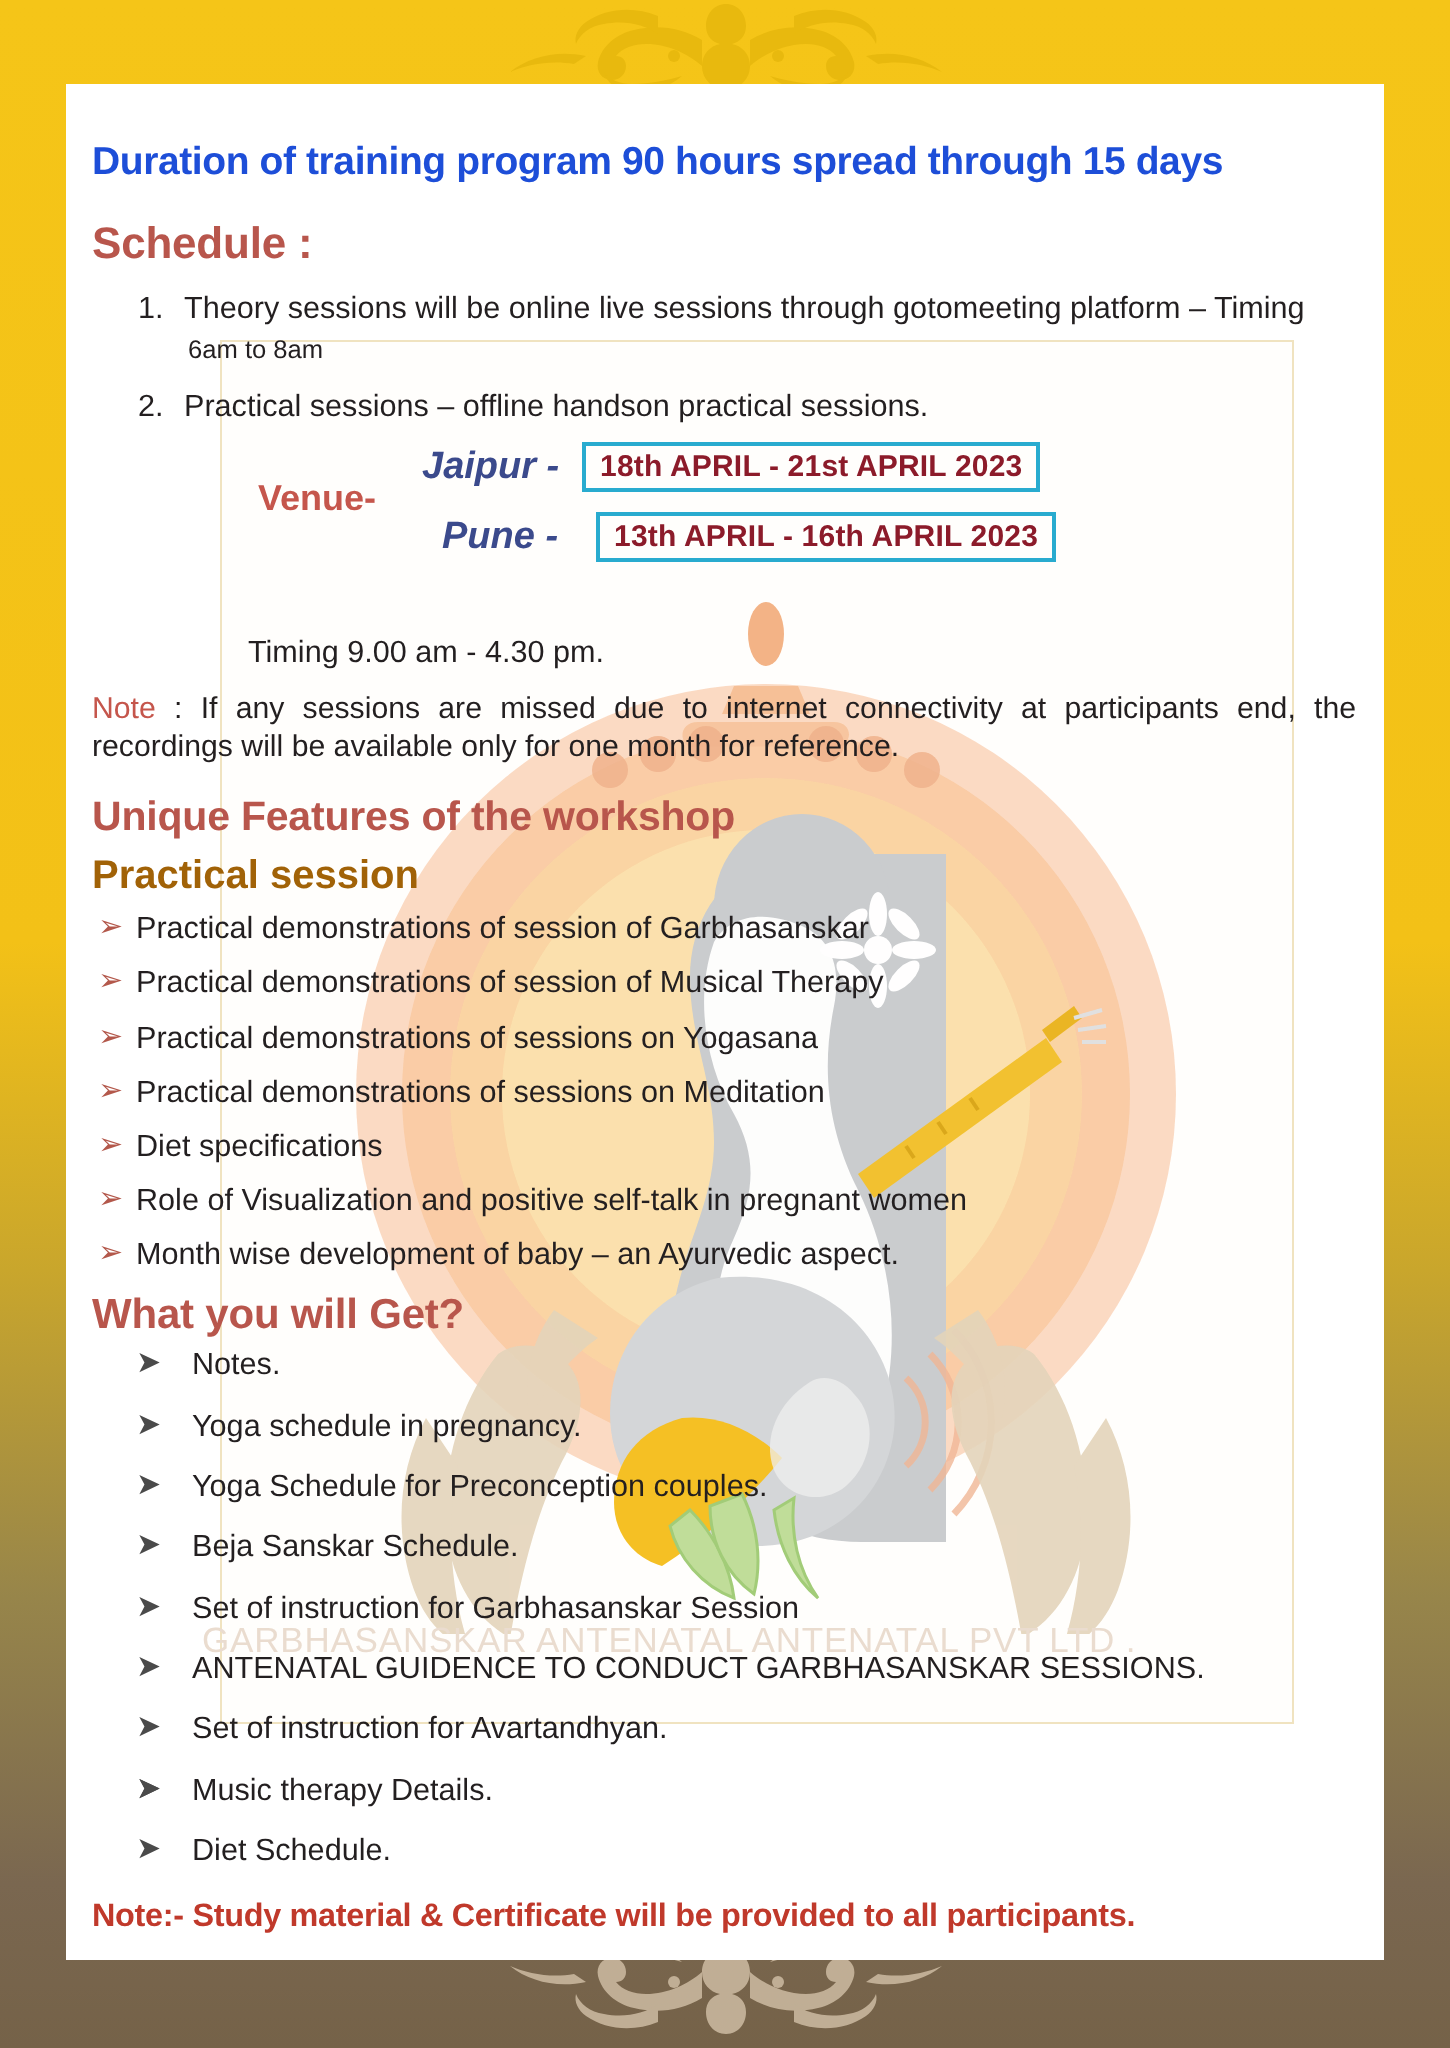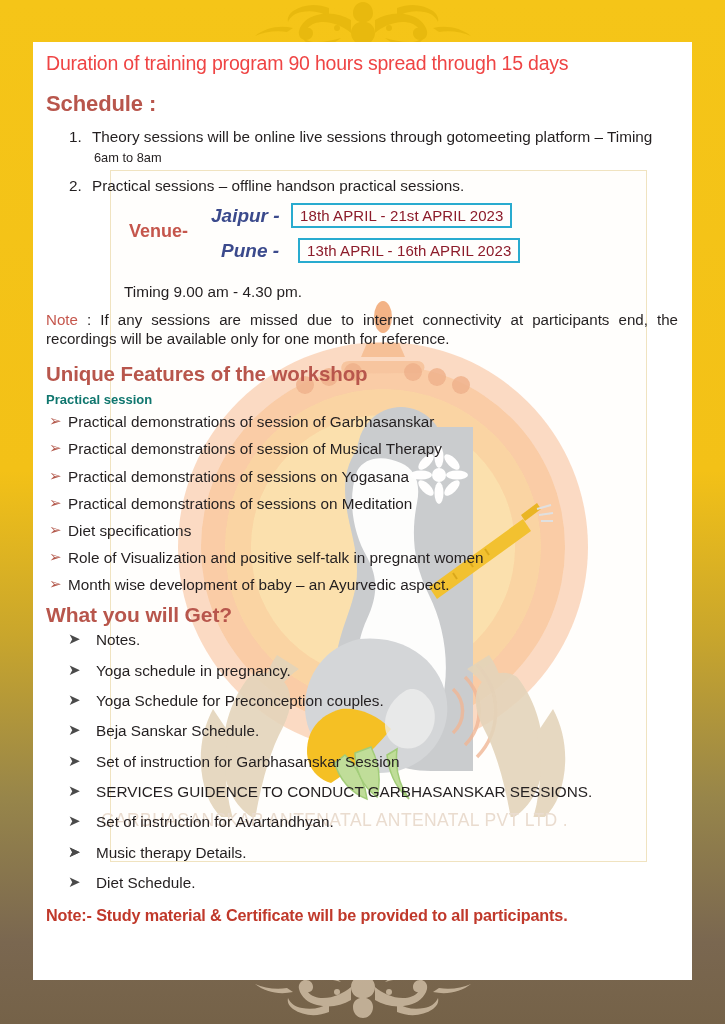--- a/index.html
+++ b/index.html
@@ -34,21 +34,21 @@
   
   .watermark{
     position:absolute;left:68px;top:768px;width:570px;
     font-size:17.5px;letter-spacing:.4px;color:#EADCCF;
     z-index:4;white-space:nowrap;font-family:"Liberation Sans",sans-serif;
   }
 
   .content{position:relative;z-index:6;padding:0 14px 0 13px;}
 
   .title{
-    font-size:19.5px;font-weight:normal;color:#ef4444;margin:10px 0 0 0;
+    font-size:19.5px;font-weight:bold;color:#1d4ed8;margin:28px 0 0 0;
     letter-spacing:-.2px;
   }
   .h-red{
     color:#B8564C;font-weight:bold;letter-spacing:-.1px;
   }
   .h-schedule{font-size:22px;margin:16px 0 10px 0;}
   .h-unique{font-size:20.5px;margin:14px 0 6px 0;}
   .h-whatget{font-size:21px;margin:6px 0 4px 0;}
 
   ol.numlist{margin:0 0 0 18px;padding:0 0 0 22px;font-size:15.3px;color:#231F20;line-height:1.30;}
@@ -60,34 +60,34 @@
   .venue-label{
     position:absolute;left:83px;top:16px;font-size:18px;font-weight:bold;color:#C5564C;
   }
   .city{
     position:absolute;font-size:19px;font-weight:bold;color:#3B4A8C;font-style:italic;
   }
   .city.jaipur{left:165px;top:0px;}
   .city.pune{left:175px;top:35px;}
   .datebox{
     position:absolute;border:2.5px solid #29ABCF;padding:2px 7px;
-    font-size:15px;font-weight:normal;color:#8C1B2A;white-space:nowrap;
+    font-size:15px;font-weight:bold;color:#8C1B2A;white-space:nowrap;
     font-family:"Liberation Sans",sans-serif;letter-spacing:.1px;text-align:center;
   }
   .datebox.jaipur{left:245px;top:-2px;}
   .datebox.pune{left:252px;top:33px;}
 
-  .timing2{font-size:15.3px;color:#231F20;margin:4px 0 0 78px;}
+  .timing2{font-size:15.3px;color:#231F20;margin:21px 0 0 78px;}
 
   .note{
     font-size:15.1px;color:#231F20;text-align:justify;margin:9px 0 0 0;line-height:1.28;
   }
   .note .lbl{color:#C5564C;}
 
-  .sub-bold{font-size:13px;font-weight:bold;color:#0f766e;margin:2px 0 6px 0;}
+  .sub-bold{font-size:20px;font-weight:bold;color:#a16207;margin:2px 0 6px 0;}
 
   ul.arrow{list-style:none;margin:0;padding:0;}
   ul.arrow li{
     font-size:15.3px;color:#231F20;margin:0 0 8.5px 0;padding-left:22px;position:relative;line-height:1.22;
   }
   ul.arrow li .ar{
     position:absolute;left:3px;top:-1px;color:#B3584B;font-size:15px;
   }
   .plain-ind{font-size:15.3px;color:#231F20;margin:0 0 2px 27px;}
 
@@ -273,21 +273,21 @@
     </ul>
 
     <div class="h-red h-whatget">What you will Get?</div>
 
     <ul class="arrow2">
       <li><span class="ar">➤</span><span>Notes.</span></li>
       <li><span class="ar">➤</span><span>Yoga schedule in pregnancy.</span></li>
       <li><span class="ar">➤</span><span>Yoga Schedule for Preconception couples.</span></li>
       <li><span class="ar">➤</span><span>Beja Sanskar Schedule.</span></li>
       <li><span class="ar">➤</span><span>Set of instruction for Garbhasanskar Session</span></li>
-      <li><span class="ar">➤</span><span>SERVICES GUIDENCE TO CONDUCT GARBHASANSKAR SESSIONS.</span></li>
+      <li><span class="ar">➤</span><span>ANTENATAL GUIDENCE TO CONDUCT GARBHASANSKAR SESSIONS.</span></li>
       <li><span class="ar">➤</span><span>Set of instruction for Avartandhyan.</span></li>
       <li><span class="ar">➤</span></li>
       <li><span class="ar">➤</span><span>Music therapy Details.</span></li>
       <li><span class="ar">➤</span><span>Diet Schedule.</span></li>
     </ul>
 
     <div class="footnote">Note:- Study material &amp; Certificate will be provided to all participants.</div>
 
   </div>
 </div>

